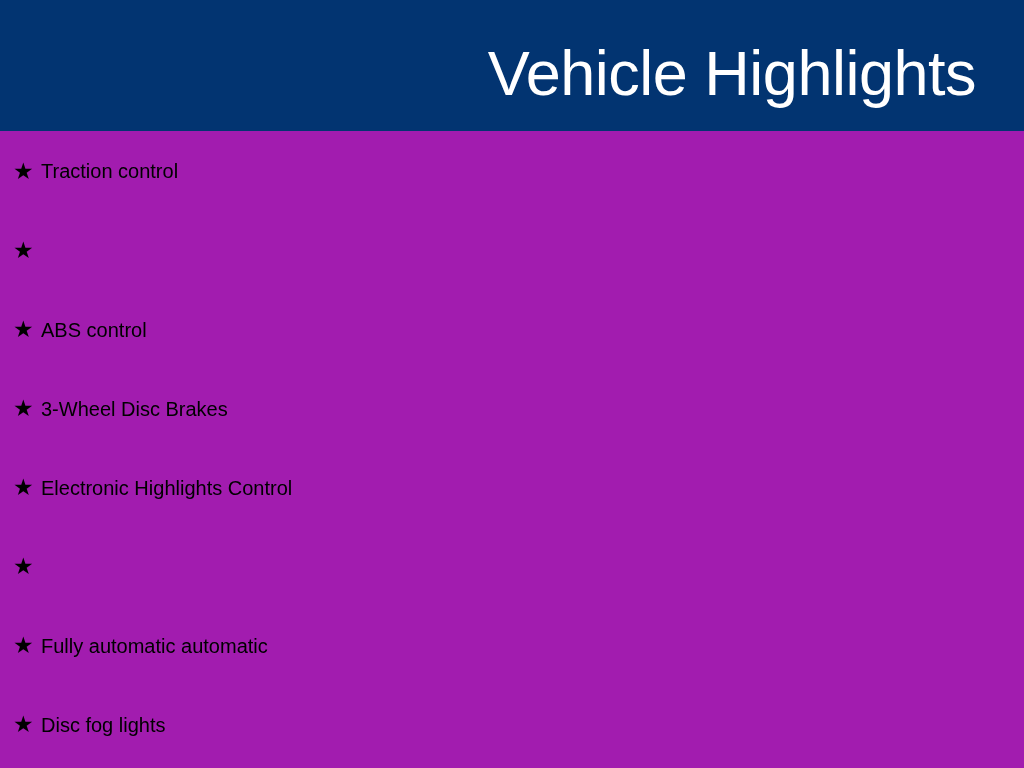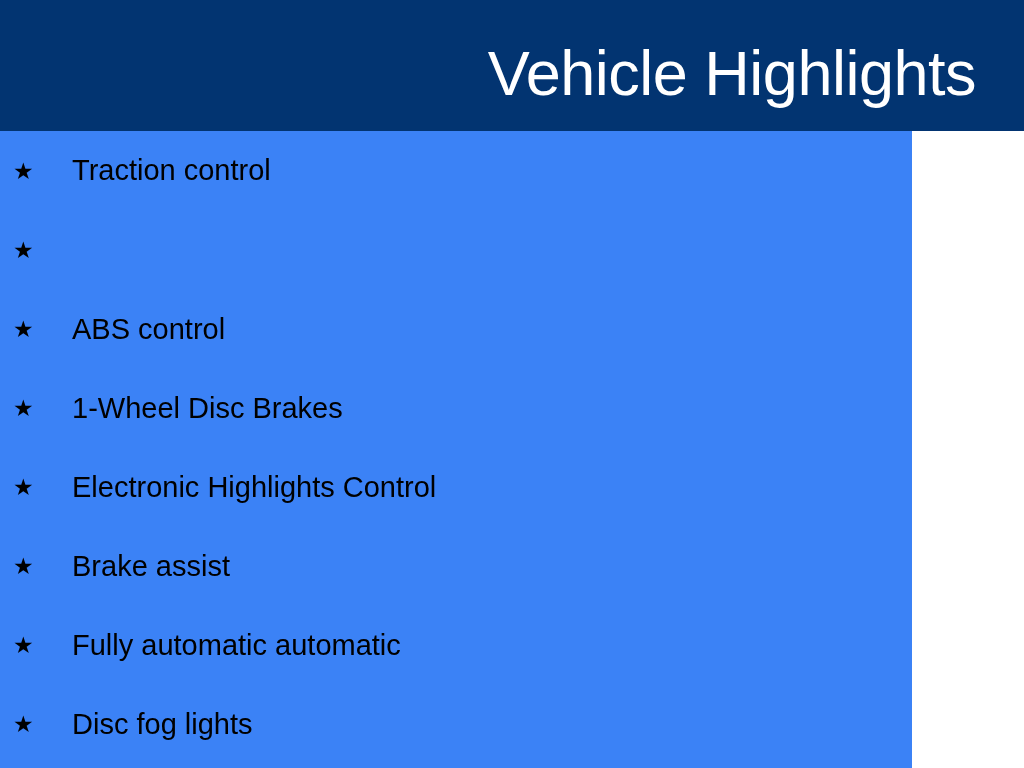--- a/index.html
+++ b/index.html
@@ -9,23 +9,23 @@
   }
   body {
     width: 1024px;
     height: 768px;
     background: #ffffff;
     font-family: "Liberation Sans", sans-serif;
     overflow: hidden;
   }
   #slide {
     position: relative;
-    width: 912px;
+    width: 1024px;
     height: 768px;
-    background: #3b82f6;
+    background: #a21caf;
     box-sizing: border-box;
   }
   
   #header-band {
     position: absolute;
     left: 0;
     top: 0;
     width: 1024px;
     height: 131px;
     background: #023471;
@@ -73,26 +73,25 @@
     font-family: "DejaVu Sans", sans-serif;
     font-size: 23px;
     line-height: 1;
     color: #000000;
     text-align: left;
     user-select: none;
   }
   .highlight-label {
     flex: 0 1 auto;
     font-family: "Liberation Sans", sans-serif;
-    font-size: 29px;
+    font-size: 20px;
     font-weight: normal;
     line-height: 1.1;
     color: #000000;
     white-space: nowrap;
-    margin-left: 31px;
   }
 </style>
 </head>
 <body>
 
 <div id="slide">
 
   <div id="header-band">
     <h1 id="slide-title">Vehicle Highlights</h1>
   </div>
@@ -108,31 +107,30 @@
       <span class="bullet-star">★</span>
     </li>
 
     <li class="highlight-item">
       <span class="bullet-star">★</span>
       <span class="highlight-label">ABS control</span>
     </li>
 
     <li class="highlight-item">
       <span class="bullet-star">★</span>
-      <span class="highlight-label">1-Wheel Disc Brakes</span>
+      <span class="highlight-label">3-Wheel Disc Brakes</span>
     </li>
 
     <li class="highlight-item">
       <span class="bullet-star">★</span>
       <span class="highlight-label">Electronic Highlights Control</span>
     </li>
 
     <li class="highlight-item">
       <span class="bullet-star">★</span>
-      <span class="highlight-label">Brake assist</span>
     </li>
 
     <li class="highlight-item">
       <span class="bullet-star">★</span>
       <span class="highlight-label">Fully automatic automatic</span>
     </li>
 
     <li class="highlight-item">
       <span class="bullet-star">★</span>
       <span class="highlight-label">Disc fog lights</span>

